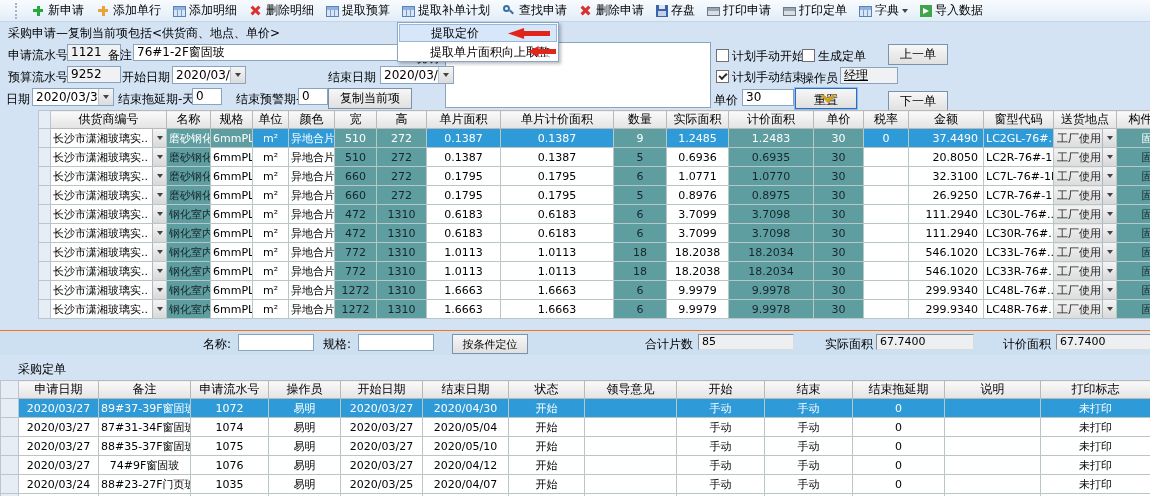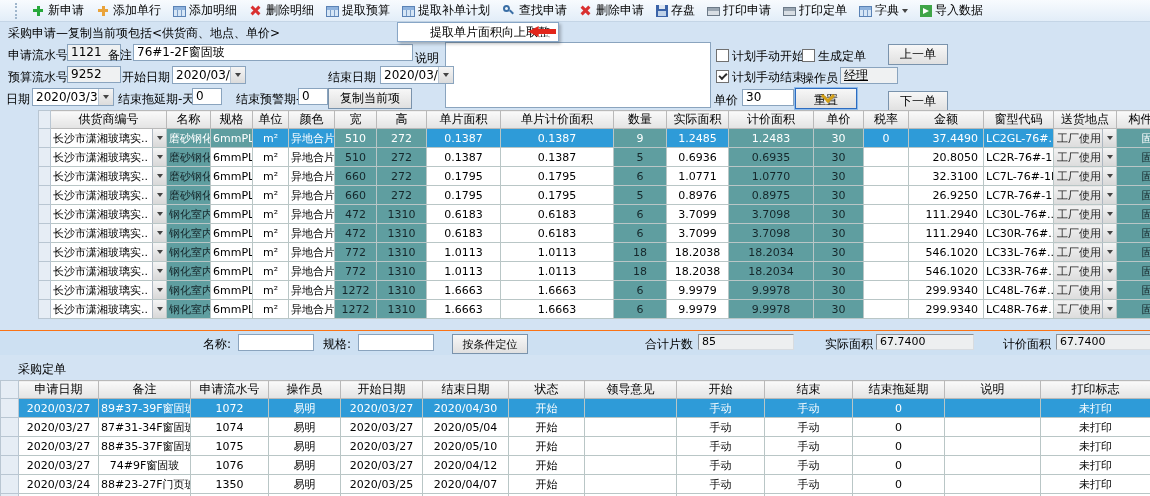--- a/index.html
+++ b/index.html
@@ -725,21 +725,21 @@
           <td class="">手动</td>
           <td class="">手动</td>
           <td class="">0</td>
           <td class=""></td>
           <td class="">未打印</td>
         </tr>
         <tr>
           <td class="ind"></td>
           <td class="">2020/03/24</td>
           <td class="">88#23-27F门页玻</td>
-          <td class="">1350</td>
+          <td class="">1035</td>
           <td class="">易明</td>
           <td class="">2020/03/25</td>
           <td class="">2020/04/07</td>
           <td class="">开始</td>
           <td class=""></td>
           <td class="">手动</td>
           <td class="">手动</td>
           <td class="">0</td>
           <td class=""></td>
           <td class="">未打印</td>
@@ -757,17 +757,20 @@
           <td></td>
           <td></td>
           <td></td>
           <td></td>
           <td></td>
         </tr>
       </tbody>
     </table>
 
   <div id="supplier-menu">
+      <div class="menu-item hl"><span>提取定价</span><svg class="red-arrow" style="right:6px" width="42" height="11" viewBox="0 0 34 11" preserveAspectRatio="none">
+          <path d="M0 5.5 L13 0 V3 H34 V8 H13 V11 Z" fill="#E2251B"></path>
+        </svg></div>
       <div class="menu-item"><span>提取单片面积向上取整</span><svg class="red-arrow" style="right:2px" width="28" height="11" viewBox="0 0 34 11" preserveAspectRatio="none">
           <path d="M0 5.5 L13 0 V3 H34 V8 H13 V11 Z" fill="#E2251B"></path>
         </svg></div>
     </div>
 </div>
 
 </body></html>

